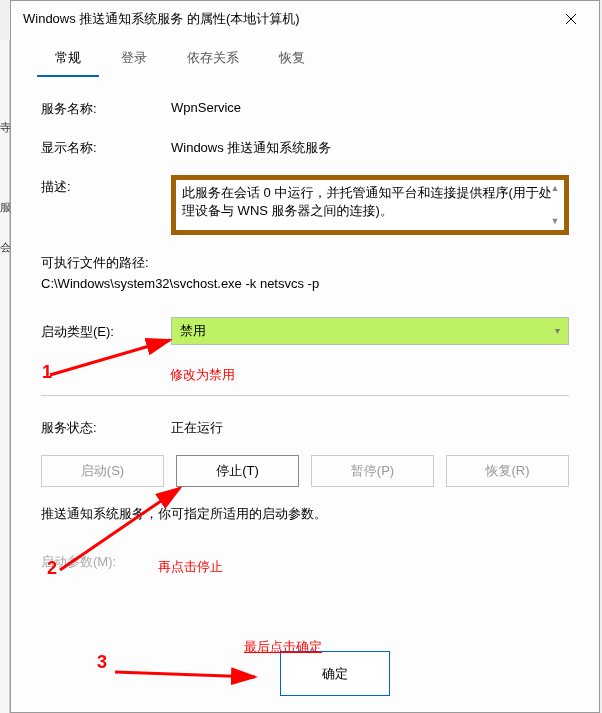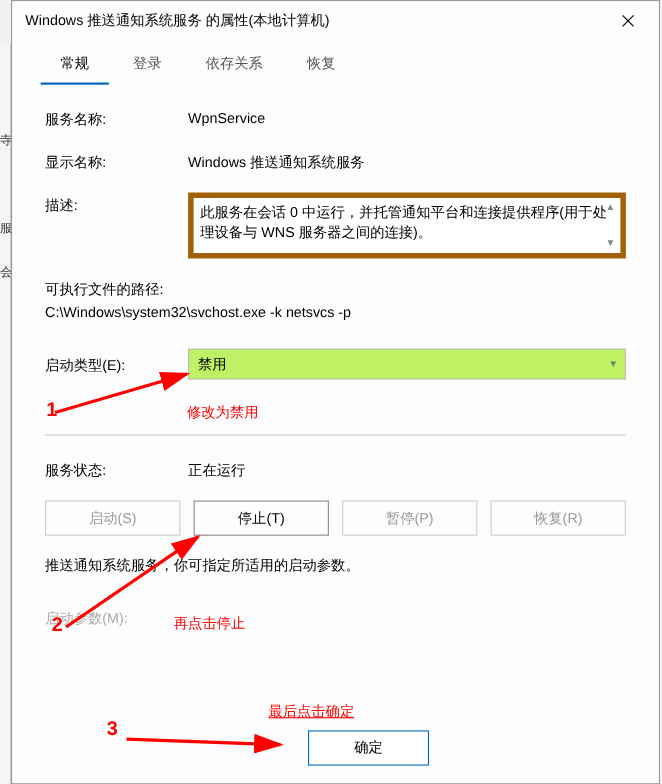--- a/index.html
+++ b/index.html
@@ -120,21 +120,21 @@
     .svc-btn.enabled { color: #000; border-color: #888; }
     .param-label { color: #aaa; width: 130px; display: inline-block; margin-top: 30px; }
     .footer {
       display: flex;
       justify-content: center;
       gap: 10px;
       padding: 10px 30px 16px 30px;
       position: relative;
     }
     .ok-btn {
-      width: 110px; height: 32px;
+      width: 110px; height: 45px;
       border: 1px solid #0067c0;
       background: #fff;
       display: flex; align-items: center; justify-content: center;
       cursor: pointer;
       margin-left: 60px;
     }
     .annot { position: absolute; color: #ff0000; font-size: 13px; pointer-events: none; }
     .annot-num { font-weight: bold; font-size: 18px; }
     .arrow { position: absolute; pointer-events: none; }
     .left-edge {

